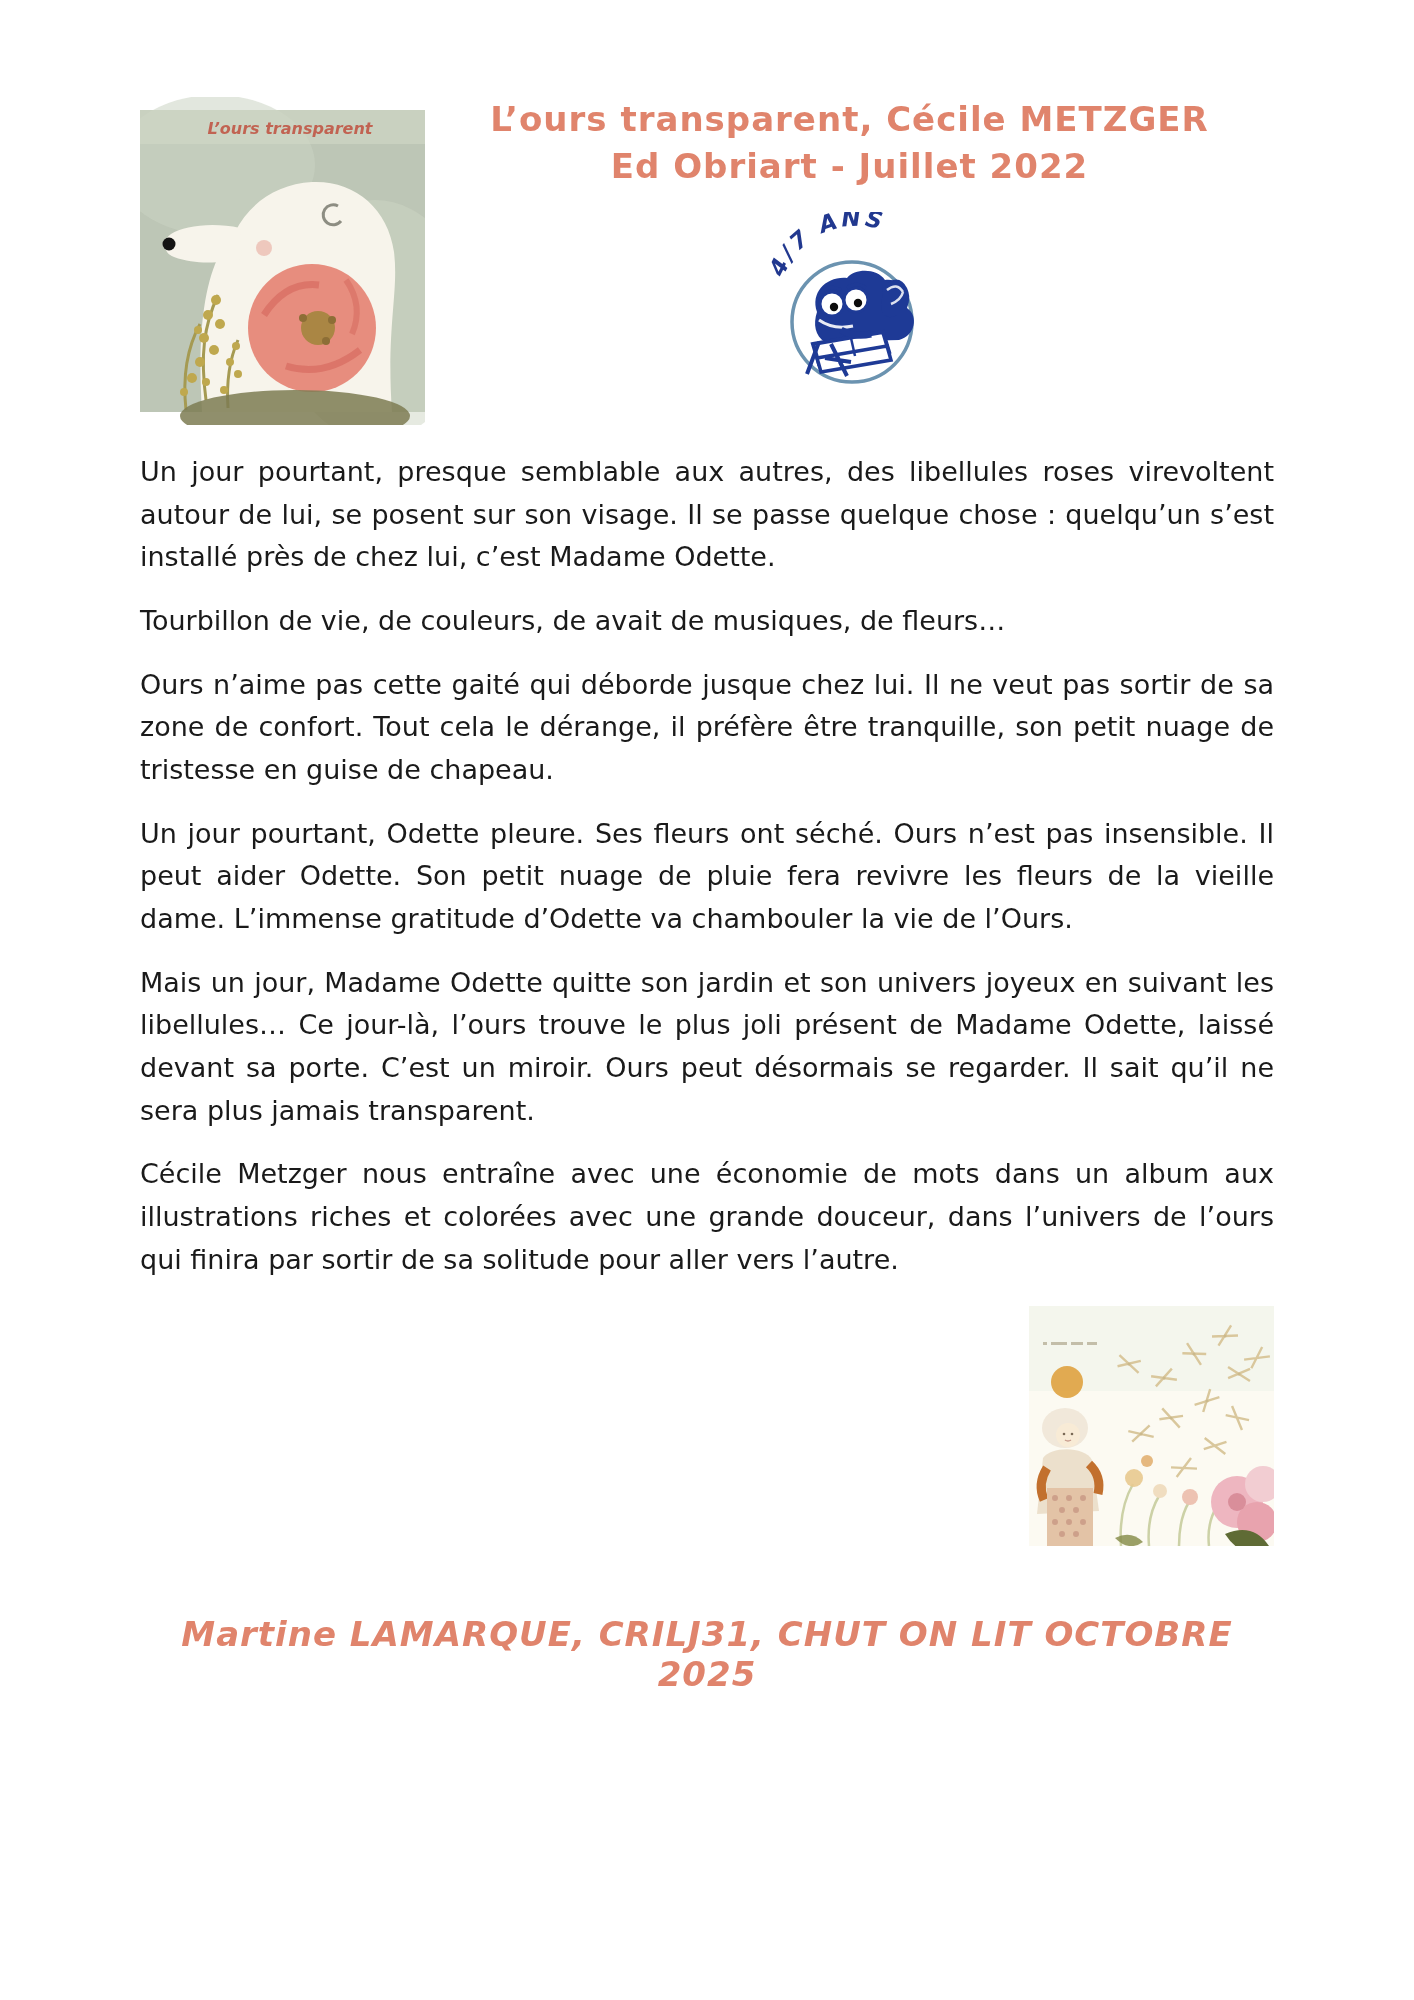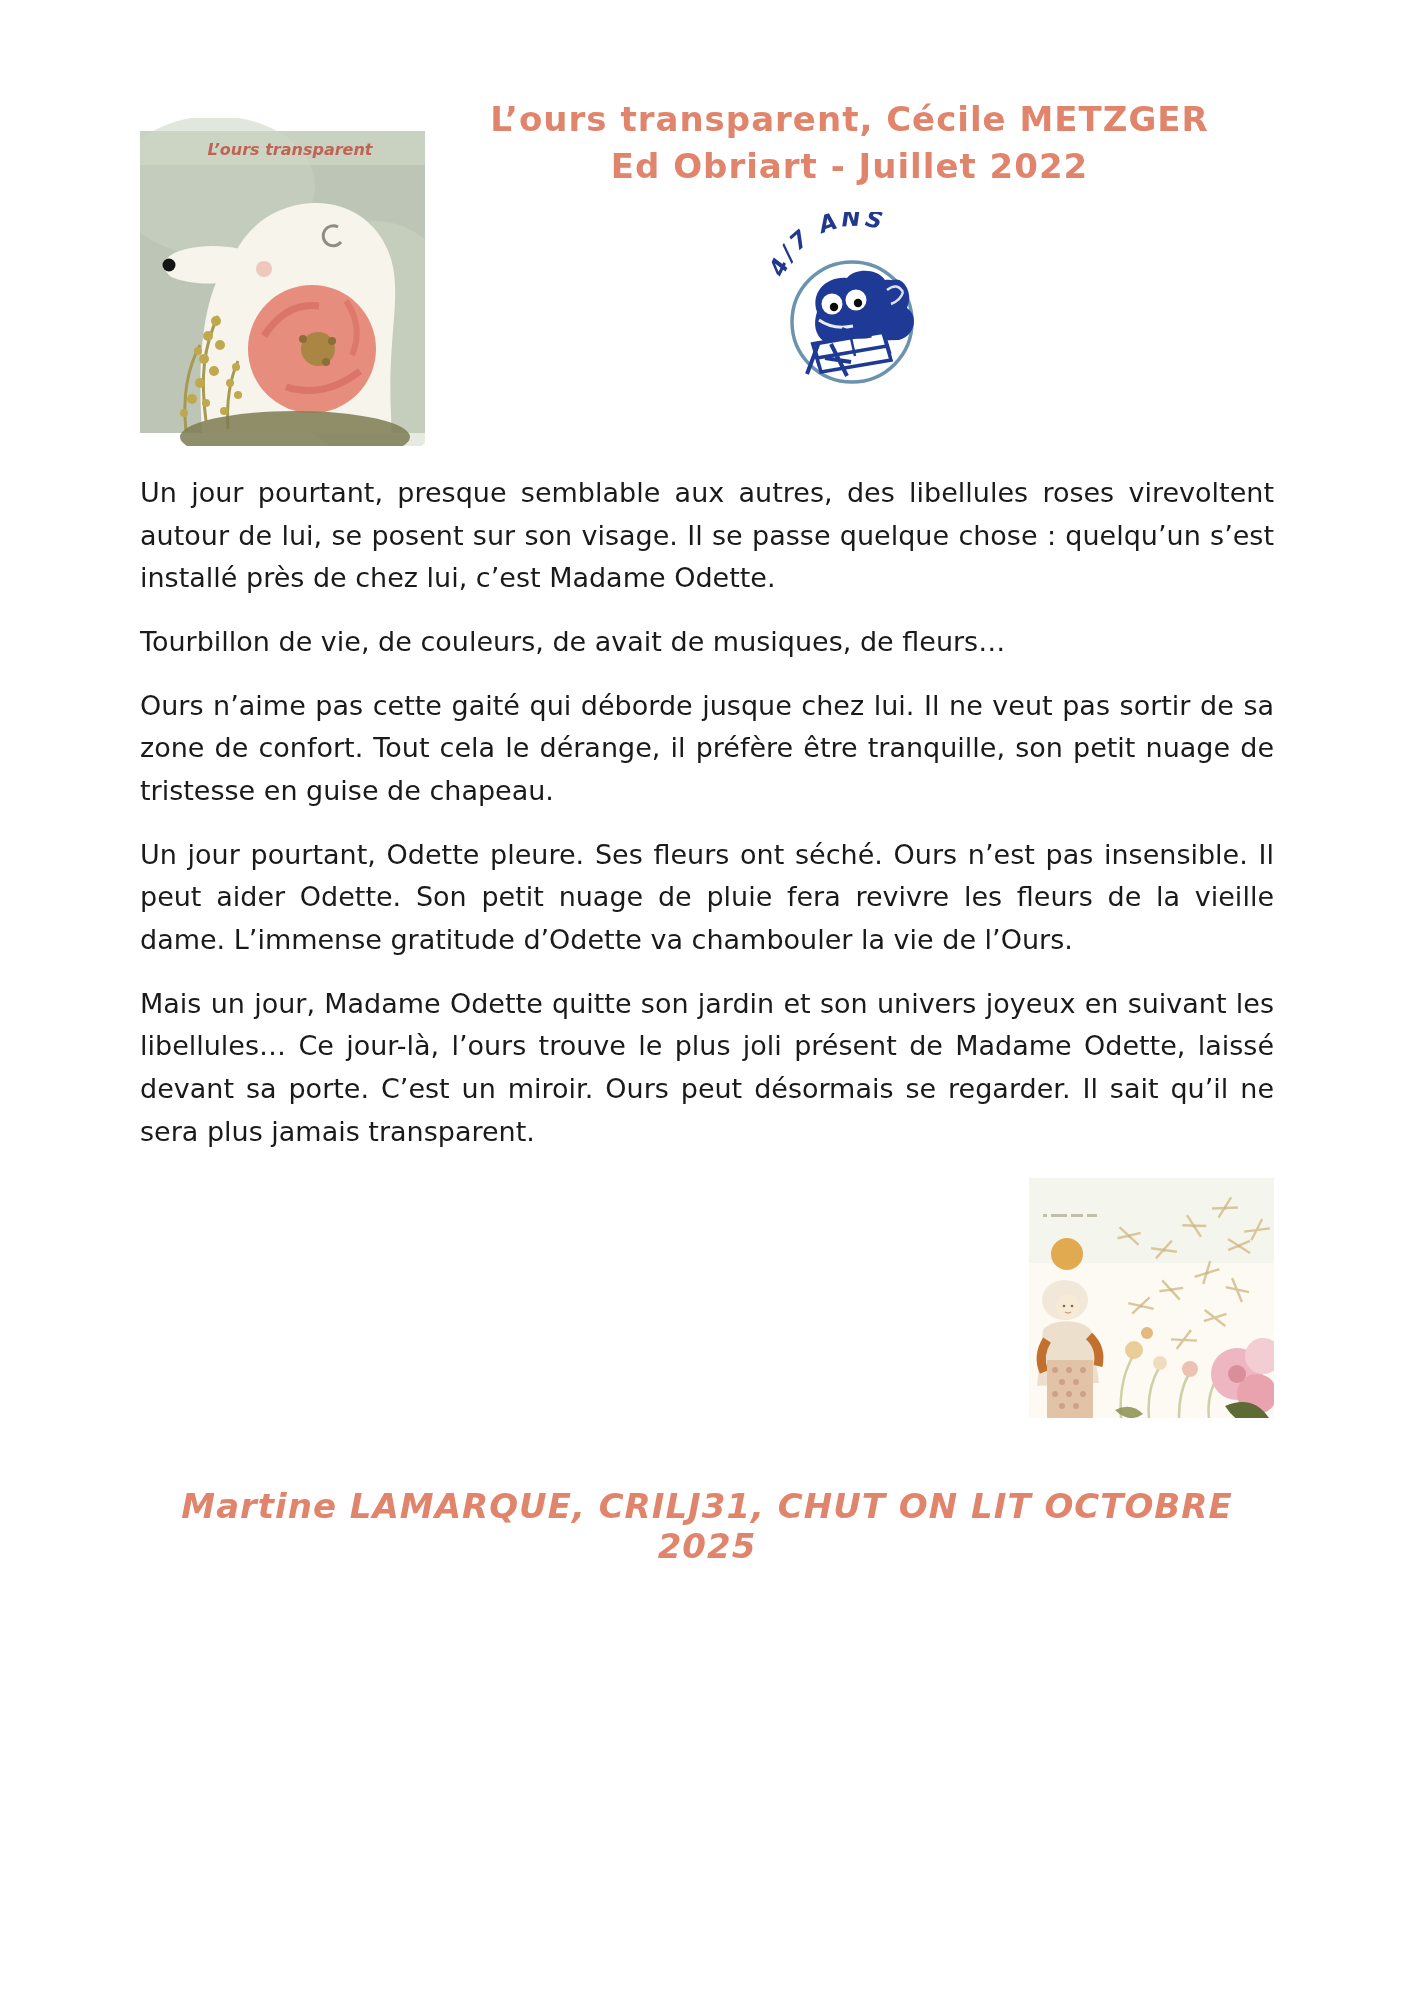--- a/index.html
+++ b/index.html
@@ -9,21 +9,21 @@
     box-sizing:border-box;
     padding:88px 140px 0 140px;
     background:#ffffff;
     font-family:"DejaVu Sans", sans-serif;
     color:#1a1a1a;
     overflow:hidden;
   }
   .header{display:flex;align-items:flex-start;}
   .cover{
     width:285px;height:328px;flex:0 0 285px;
-    margin-top:30px;
+    margin-top:9px;
   }
   .cover svg{display:block;width:100%;height:100%;}
   .header-right{
     flex:1;display:flex;flex-direction:column;align-items:center;
     padding-top:8px;
   }
   .title-line{
     color:#e0846c;
     font-weight:bold;
     font-size:34px;line-height:1.38;
@@ -151,20 +151,21 @@
       </div>
     </div>
   </div>
 
   <div class="content">
     <p>Un jour pourtant, presque semblable aux autres, des libellules roses virevoltent autour de lui, se posent sur son visage. Il se passe quelque chose : quelqu’un s’est installé près de chez lui, c’est Madame Odette.</p>
     <p>Tourbillon de vie, de couleurs, de avait de musiques, de fleurs…</p>
     <p>Ours n’aime pas cette gaité qui déborde jusque chez lui. Il ne veut pas sortir de sa zone de confort. Tout cela le dérange, il préfère être tranquille, son petit nuage de tristesse en guise de chapeau.</p>
     <p>Un jour pourtant, Odette pleure. Ses fleurs ont séché. Ours n’est pas insensible. Il peut aider Odette. Son petit nuage de pluie fera revivre les fleurs de la vieille dame. L’immense gratitude d’Odette va chambouler la vie de l’Ours.</p>
     <p>Mais un jour, Madame Odette quitte son jardin et son univers joyeux en suivant les libellules… Ce jour-là, l’ours trouve le plus joli présent de Madame Odette, laissé devant sa porte. C’est un miroir. Ours peut désormais se regarder. Il sait qu’il ne sera plus jamais transparent.</p>
+    <p>Cécile Metzger nous entraîne avec une économie de mots dans un album aux illustrations riches et colorées avec une grande douceur, dans l’univers de l’ours qui finira par sortir de sa solitude pour aller vers l’autre.</p>
 
     <div class="wrapblock">
 
       <div class="illustration">
         <svg viewBox="0 0 245 240" xmlns="http://www.w3.org/2000/svg">
           <rect width="245" height="240" fill="#fcfaf2"></rect>
           <rect x="0" y="0" width="245" height="85" fill="#eff3e9" opacity="0.6"></rect>
 
           <g fill="#b8b199" opacity="0.8">
             <rect x="14" y="36" width="4" height="3"></rect>

